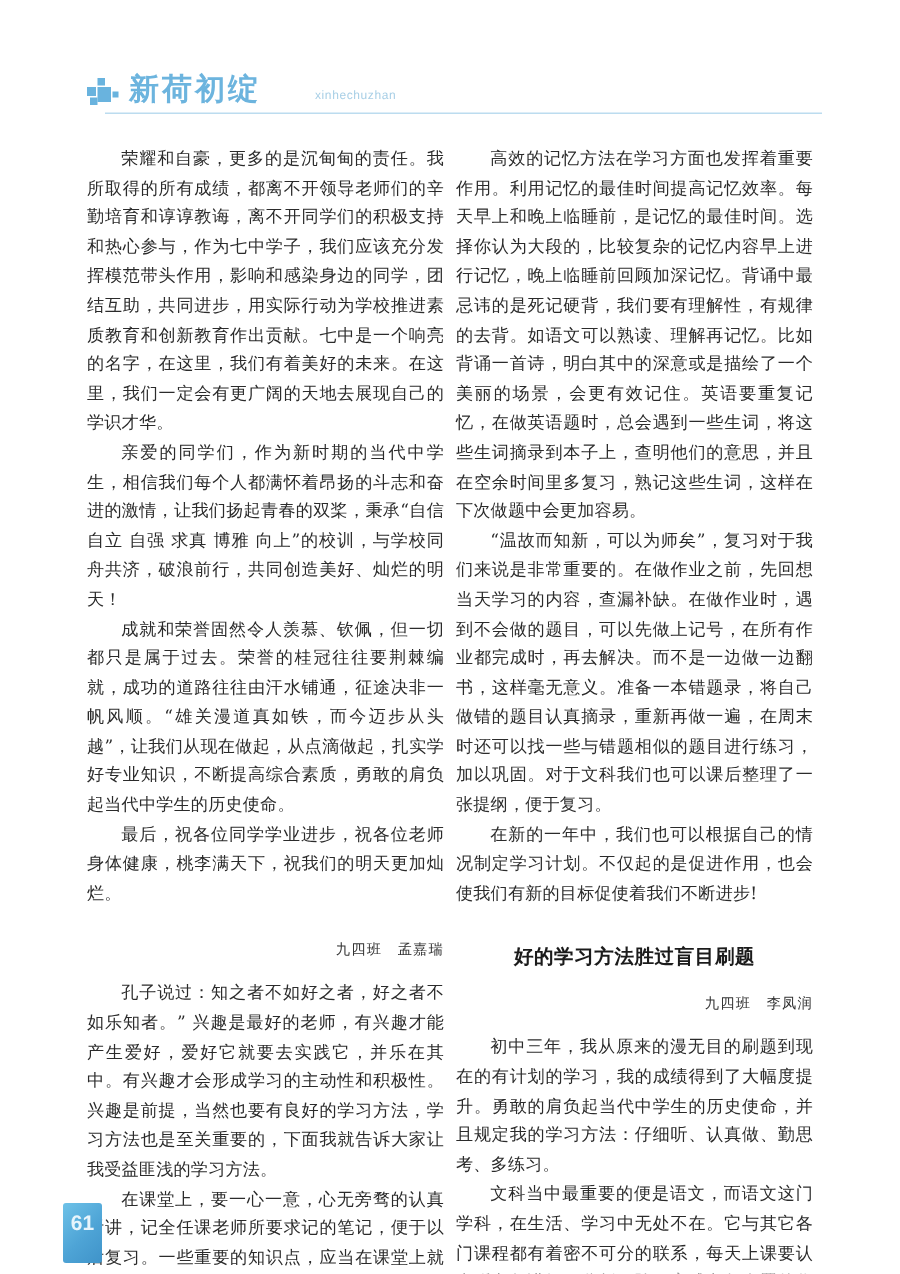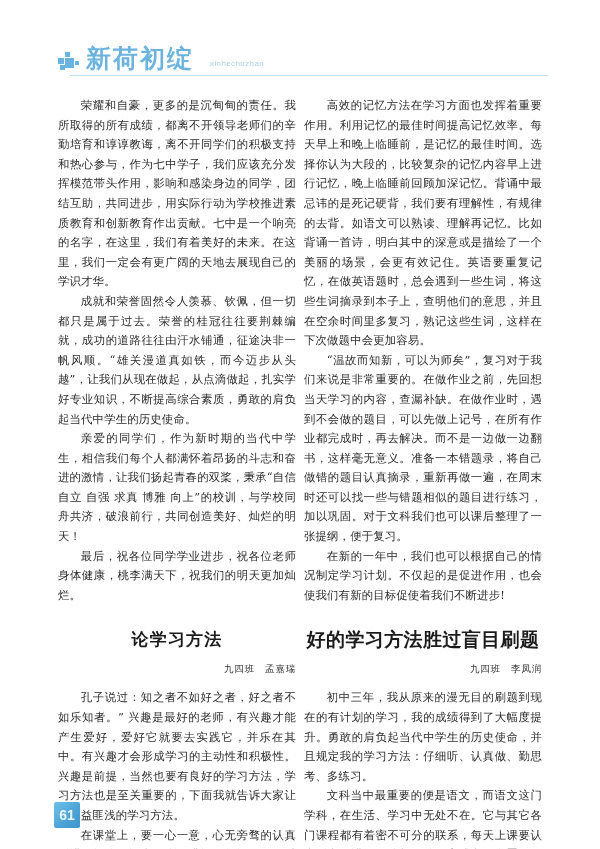--- a/index.html
+++ b/index.html
@@ -47,21 +47,21 @@
   .sq-b { left: 7px;  top: 0px;  width: 5px;  height: 5px;  background:#a9d6ef; }
   .sq-c { left: 7px;  top: 6px;  width: 9px;  height: 10px; background:#5aa8d8; }
   .sq-d { left: 2px;  top: 13px; width: 5px;  height: 5px;  background:#bfe0f2; }
   .sq-e { left: 17px; top: 9px;  width: 4px;  height: 4px;  background:#cfe8f6; }
 
   .logo-text {
     position: absolute;
     left: 28px;
     top: 0px;
     font-family: "DejaVu Sans", sans-serif;
-    font-size: 25px;
+    font-size: 20px;
     font-weight: bold;
     letter-spacing: 2px;
     color: #6cb4de;
     line-height: 34px;
     white-space: nowrap;
   }
   .logo-pinyin {
     position: absolute;
     left: 152px;
     top: 17px;
@@ -117,39 +117,39 @@
     font-size: 17px;
     font-weight: bold;
     color: #1b1b1b;
     text-align: center;
     letter-spacing: 1.2px;
     line-height: 24px;
     margin: 0 0 7px 0;
     white-space: nowrap;
   }
   .article-title.wide {
-    font-size: 19px;
+    font-size: 13px;
     letter-spacing: 0.4px;
   }
   .article-byline {
     font-family: "DejaVu Serif", serif;
     font-size: 9.5px;
     color: #333;
     text-align: right;
     letter-spacing: 0.8px;
     margin: 12px 0 12px 0;
   }
 
   
   .folio {
     position: absolute;
-    left: 54px;
+    left: 42px;
     top: 802px;
     width: 26px;
-    height: 26px;
+    height: 40px;
     background: linear-gradient(135deg, #6ec2e8 0%, #4ea4d6 55%, #3f93c9 100%);
     border-radius: 2px;
   }
   .folio span {
     display: block;
     width: 26px;
     height: 26px;
     line-height: 26px;
     text-align: center;
     font-family: "Liberation Sans", sans-serif;
@@ -173,26 +173,25 @@
     </div>
     <div class="logo-text">新荷初绽</div>
     <div class="logo-pinyin">xinhechuzhan</div>
     <div class="masthead-rule"></div>
   </div>
 
   <div class="columns">
 
     <div class="col col-left">
       <p class="body-text">荣耀和自豪，更多的是沉甸甸的责任。我所取得的所有成绩，都离不开领导老师们的辛勤培育和谆谆教诲，离不开同学们的积极支持和热心参与，作为七中学子，我们应该充分发挥模范带头作用，影响和感染身边的同学，团结互助，共同进步，用实际行动为学校推进素质教育和创新教育作出贡献。七中是一个响亮的名字，在这里，我们有着美好的未来。在这里，我们一定会有更广阔的天地去展现自己的学识才华。</p>
+      <p class="body-text">亲爱的同学们，作为新时期的当代中学生，相信我们每个人都满怀着昂扬的斗志和奋进的激情，让我们扬起青春的双桨，秉承“自信 自立 自强 求真 博雅 向上”的校训，与学校同舟共济，破浪前行，共同创造美好、灿烂的明天！</p>
       <p class="body-text">成就和荣誉固然令人羡慕、钦佩，但一切都只是属于过去。荣誉的桂冠往往要荆棘编就，成功的道路往往由汗水铺通，征途决非一帆风顺。“雄关漫道真如铁，而今迈步从头越”，让我们从现在做起，从点滴做起，扎实学好专业知识，不断提高综合素质，勇敢的肩负起当代中学生的历史使命。</p>
-      <p class="body-text">亲爱的同学们，作为新时期的当代中学生，相信我们每个人都满怀着昂扬的斗志和奋进的激情，让我们扬起青春的双桨，秉承“自信 自立 自强 求真 博雅 向上”的校训，与学校同舟共济，破浪前行，共同创造美好、灿烂的明天！</p>
       <p class="body-text">最后，祝各位同学学业进步，祝各位老师身体健康，桃李满天下，祝我们的明天更加灿烂。</p>
 
       <div class="article">
-        <h2 class="article-title">论学习方法</h2>
         <div class="article-byline">九四班　孟嘉瑞</div>
         <p class="body-text">孔子说过：知之者不如好之者，好之者不如乐知者。” 兴趣是最好的老师，有兴趣才能产生爱好，爱好它就要去实践它，并乐在其中。有兴趣才会形成学习的主动性和积极性。兴趣是前提，当然也要有良好的学习方法，学习方法也是至关重要的，下面我就告诉大家让我受益匪浅的学习方法。</p>
         <p class="body-text">在课堂上，要一心一意，心无旁骛的认真听讲，记全任课老师所要求记的笔记，便于以后复习。一些重要的知识点，应当在课堂上就牢记，不能过分依赖课后复习。上课之前，准备好下节课需要的课本，如果时间充裕，可以复习一下上节课所学的内容。</p>
       </div>
     </div>
 
     <div class="col col-right">
       <p class="body-text">高效的记忆方法在学习方面也发挥着重要作用。利用记忆的最佳时间提高记忆效率。每天早上和晚上临睡前，是记忆的最佳时间。选择你认为大段的，比较复杂的记忆内容早上进行记忆，晚上临睡前回顾加深记忆。背诵中最忌讳的是死记硬背，我们要有理解性，有规律的去背。如语文可以熟读、理解再记忆。比如背诵一首诗，明白其中的深意或是描绘了一个美丽的场景，会更有效记住。英语要重复记忆，在做英语题时，总会遇到一些生词，将这些生词摘录到本子上，查明他们的意思，并且在空余时间里多复习，熟记这些生词，这样在下次做题中会更加容易。</p>
       <p class="body-text">“温故而知新，可以为师矣”，复习对于我们来说是非常重要的。在做作业之前，先回想当天学习的内容，查漏补缺。在做作业时，遇到不会做的题目，可以先做上记号，在所有作业都完成时，再去解决。而不是一边做一边翻书，这样毫无意义。准备一本错题录，将自己做错的题目认真摘录，重新再做一遍，在周末时还可以找一些与错题相似的题目进行练习，加以巩固。对于文科我们也可以课后整理了一张提纲，便于复习。</p>
       <p class="body-text">在新的一年中，我们也可以根据自己的情况制定学习计划。不仅起的是促进作用，也会使我们有新的目标促使着我们不断进步!</p>

